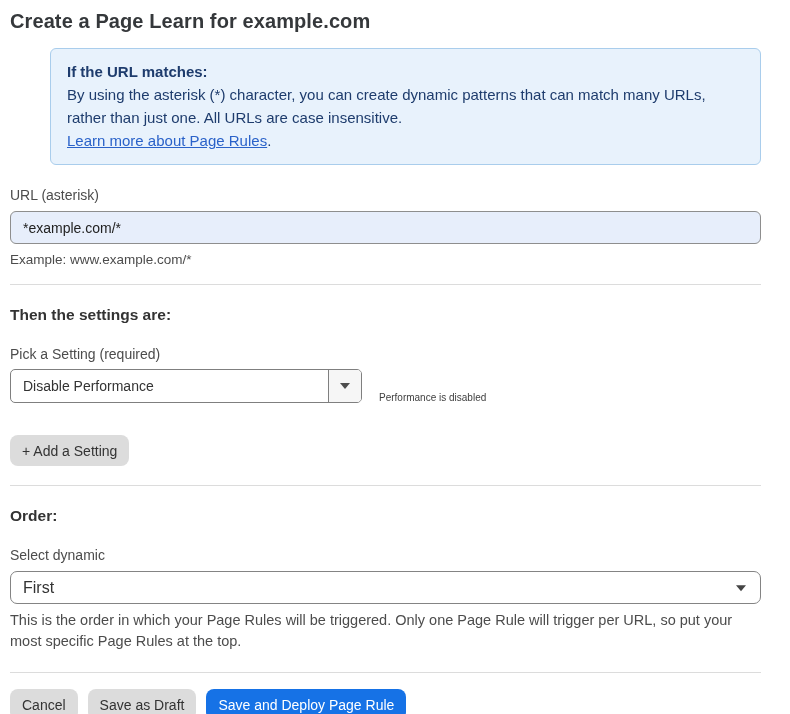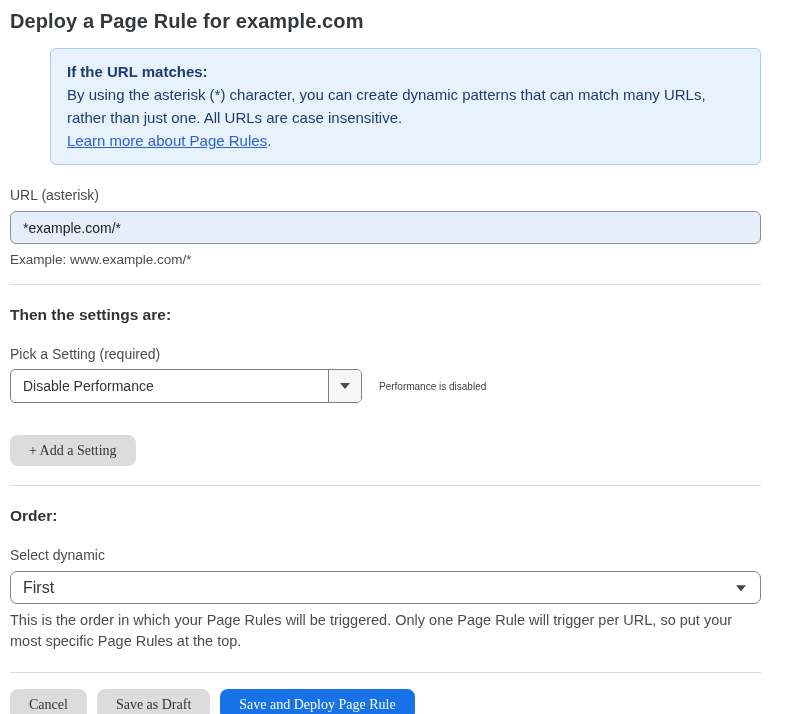--- a/index.html
+++ b/index.html
@@ -71,21 +71,21 @@
     margin-top: 17px;
   }
   .section-heading {
     margin-top: 21px;
     font-size: 15.5px;
     font-weight: bold;
     color: #333;
   }
   .setting-row {
     display: flex;
-    align-items: center;
+    align-items: flex-end;
     margin-top: 7px;
   }
   .setting-select {
     display: flex;
     align-items: stretch;
     width: 352px;
     height: 34px;
     background: #ffffff;
     border: 1px solid #7f7f7f;
     border-radius: 5px;
@@ -116,24 +116,24 @@
   }
   .status-text {
     margin-left: 17px;
     font-size: 10px;
     color: #404040;
   }
   .btn {
     display: inline-block;
     border: none;
     border-radius: 8px;
-    font-family: Liberation Serif, serif;
+    font-family: Liberation Sans, sans-serif;
     font-size: 14px;
     height: 31px;
-    padding: 0 19px;
+    padding: 0 12px;
     cursor: pointer;
   }
   .btn-gray {
     background: #dcdcdc;
     color: #333;
   }
   .add-setting-btn {
     margin-top: 32px;
   }
   .order-select {
@@ -175,21 +175,21 @@
     color: #ffffff;
   }
   hr.footer-divider { margin-top: 20px; }
   hr.settings-divider { margin-top: 19px; }
 </style>
 </head>
 <body>
 
 <div class="container">
 
-  <h1 class="page-title">Deploy a Page Rule for example.com</h1>
+  <h1 class="page-title">Create a Page Learn for example.com</h1>
 
   <div class="info-box">
     <div class="info-heading">If the URL matches:</div>
     <div class="info-body">By using the asterisk (*) character, you can create dynamic patterns that can match many URLs, rather than just one. All URLs are case insensitive.</div>
     <div><a class="info-link">Learn more about Page Rules</a><span>.</span></div>
   </div>
 
   <div class="field-label">URL (asterisk)</div>
   <input class="url-input" type="text" value="*example.com/*" style="">
   <div class="hint-text">Example: www.example.com/*</div>

